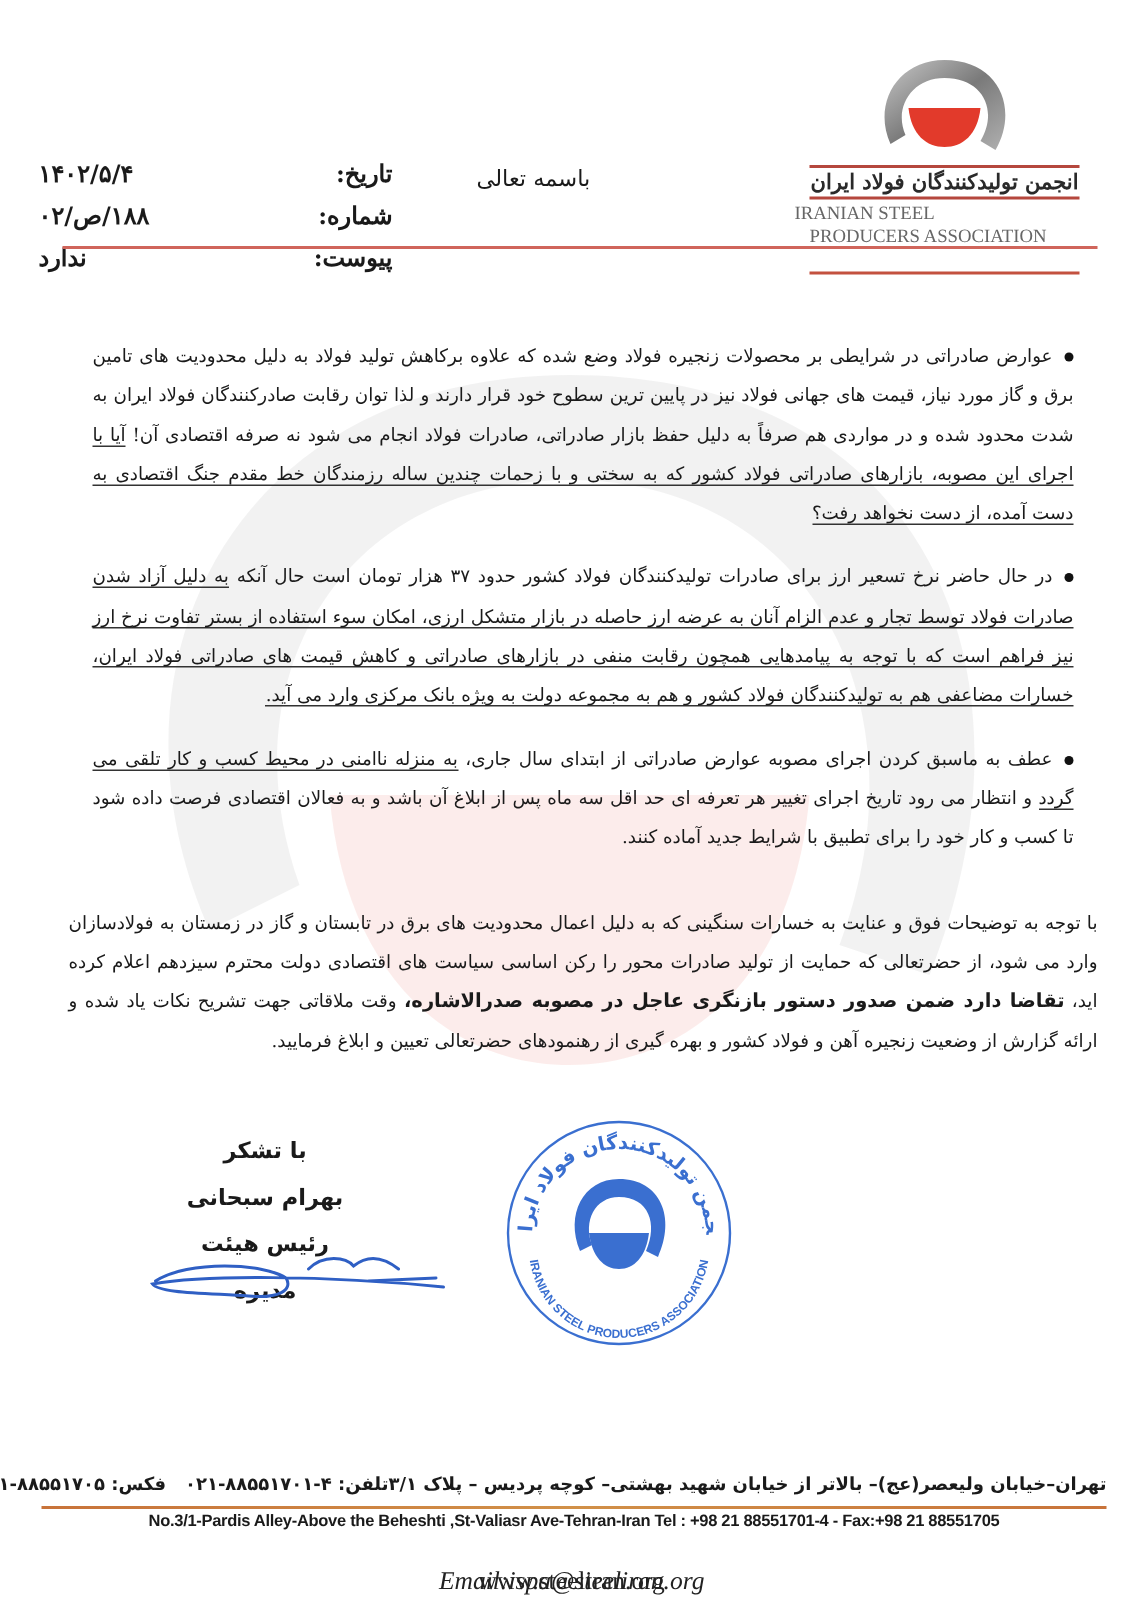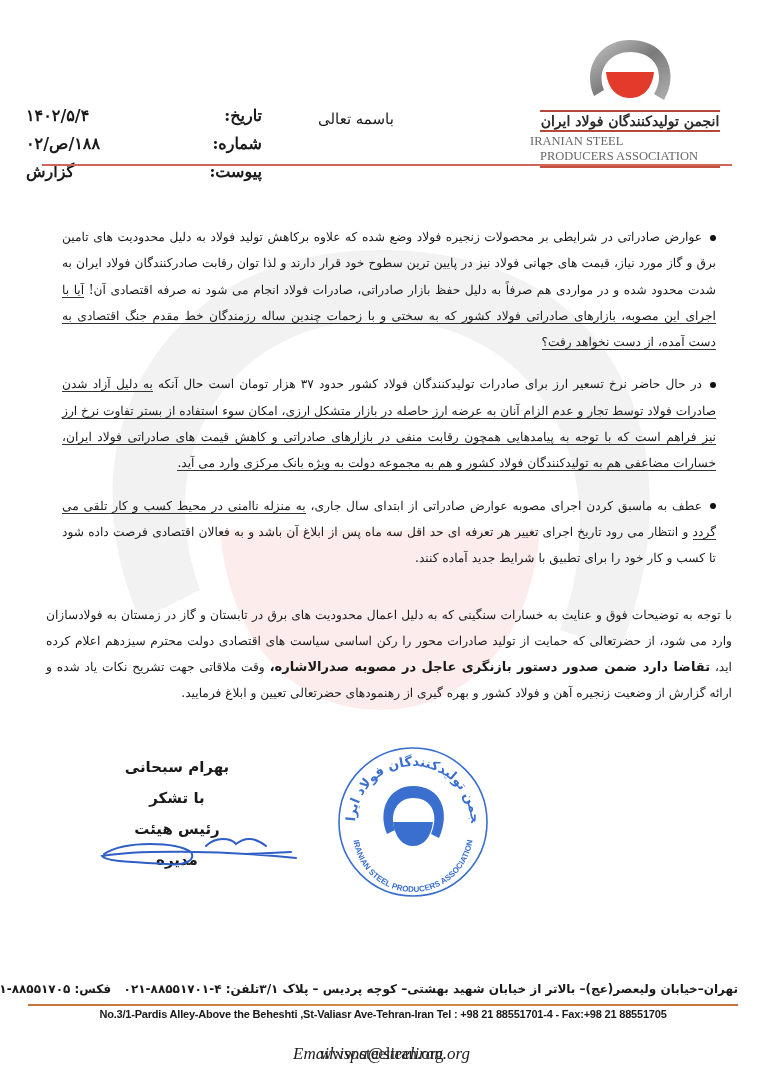--- a/index.html
+++ b/index.html
@@ -16,21 +16,21 @@
   .meta-row { display: flex; align-items: baseline; height: 28px; font-weight: bold; font-size: 16px; }
   .meta-row .lbl { width: 80px; text-align: right; }
   .meta-row .val { flex: 1; text-align: left; direction: rtl; padding-left: 4px; margin-top: 34px; }
   .salutation { position: absolute; left: 318px; top: 78px; font-size: 15px; font-weight: normal; margin-top: 32px; }
   .logo { position: absolute; left: 530px; top: 38px; width: 200px; }
   .logo svg { display: block; margin: 0 auto; }
   .logo .fa-name { text-align: center; font-size: 14px; font-weight: bold; color: #2a2a2a;
     border-top: 2px solid #b5473d; border-bottom: 2px solid #b5473d; padding: 1px 0; margin: 4px 10px 2px 10px; }
   .logo .en-name { text-align: left; font-size: 12.5px; color: #666; line-height: 15px;
     font-family: "Liberation Serif", serif; direction: ltr; }
-  .logo .en-bottom { border-bottom: 2px solid #c3513f; padding-bottom: 2px; margin: 0 10px; }
+  .logo .en-bottom { border-bottom: 2px solid #c3513f; padding-bottom: 16px; margin: 0 10px; }
   .header-rule { position: absolute; left: 42px; top: 164px; width: 690px; height: 2px; background: #d0655b; }
 
   
   .content { position: absolute; left: 46px; top: 208px; width: 686px; font-size: 12.2px; line-height: 26.3px; text-align: justify; }
   .bullet { position: relative; padding-right: 0; margin: 16px; }
   .bullet .dot { display: inline-block; width: 6px; height: 6px; border-radius: 50%; background: #111; margin-left: 8px; vertical-align: middle; }
   .para { margin: 0; }
   .u { border-bottom: 1px solid #333; }
   .b { font-weight: bold; font-family: "DejaVu Sans", sans-serif; font-size: 13px; }
   .gap { height: 14px; }
@@ -60,21 +60,21 @@
   <div class="meta-row">
     <span class="lbl">تاریخ:</span>
     <span class="val">۱۴۰۲/۵/۴</span>
   </div>
   <div class="meta-row">
     <span class="lbl">شماره:</span>
     <span class="val">۱۸۸/ص/۰۲</span>
   </div>
   <div class="meta-row">
     <span class="lbl">پیوست:</span>
-    <span class="val">گزارش</span>
+    <span class="val">ندارد</span>
   </div>
 </div>
 
 <div class="salutation">باسمه تعالی</div>
 
 <div class="logo">
   <svg width="92" height="68" viewBox="0 0 92 68">
     <defs>
       <linearGradient id="steelg" x1="0" y1="0" x2="1" y2="1">
         <stop offset="0" stop-color="#c8c8c8"></stop>
@@ -103,22 +103,22 @@
   <p class="bullet">
     <span class="dot"></span><span>عطف به ماسبق کردن اجرای مصوبه عوارض صادراتی از ابتدای سال جاری، </span><span class="u">به منزله ناامنی در محیط کسب و کار تلقی می گردد</span><span> و انتظار می رود تاریخ اجرای تغییر هر تعرفه ای حد اقل سه ماه پس از ابلاغ آن باشد و به فعالان اقتصادی فرصت داده شود تا کسب و کار خود را برای تطبیق با شرایط جدید آماده کنند.</span>
   </p>
   <div class="gap"></div>
   <p class="para">
     <span>با توجه به توضیحات فوق و عنایت به خسارات سنگینی که به دلیل اعمال محدودیت های برق در تابستان و گاز در زمستان به فولادسازان وارد می شود، از حضرتعالی که حمایت از تولید صادرات محور را رکن اساسی سیاست های اقتصادی دولت محترم سیزدهم اعلام کرده اید، </span><span class="b">تقاضا دارد ضمن صدور دستور بازنگری عاجل در مصوبه صدرالاشاره،</span><span> وقت ملاقاتی جهت تشریح نکات یاد شده و ارائه گزارش از وضعیت زنجیره آهن و فولاد کشور و بهره گیری از رهنمودهای حضرتعالی تعیین و ابلاغ فرمایید.</span>
   </p>
 </div>
 
 <div class="sign">
+  <div>با تشکر</div>
   <div>بهرام سبحانی</div>
-  <div>با تشکر</div>
   <div>رئیس هیئت مدیره</div>
 </div>
 <svg class="signature-scribble" width="210" height="40" viewBox="0 0 210 40">
   <path d="M8 22 C 30 8, 80 10, 95 20 C 100 28, 90 34, 70 32 C 40 30, 10 30, 6 24 C 40 18, 120 18, 200 26 M 110 14 C 120 4, 135 6, 140 12 C 150 4, 160 6, 170 14 M 150 22 L 195 20" stroke="#2f5fc4" stroke-width="2" fill="none" stroke-linecap="round"></path>
 </svg>
 
 <svg class="stamp" viewBox="0 0 160 160">
   <defs>
     <path id="topArc" d="M 22 82 A 58 58 0 0 1 138 82"></path>
     <path id="botArc" d="M 20 90 A 60 60 0 0 0 140 90"></path>

